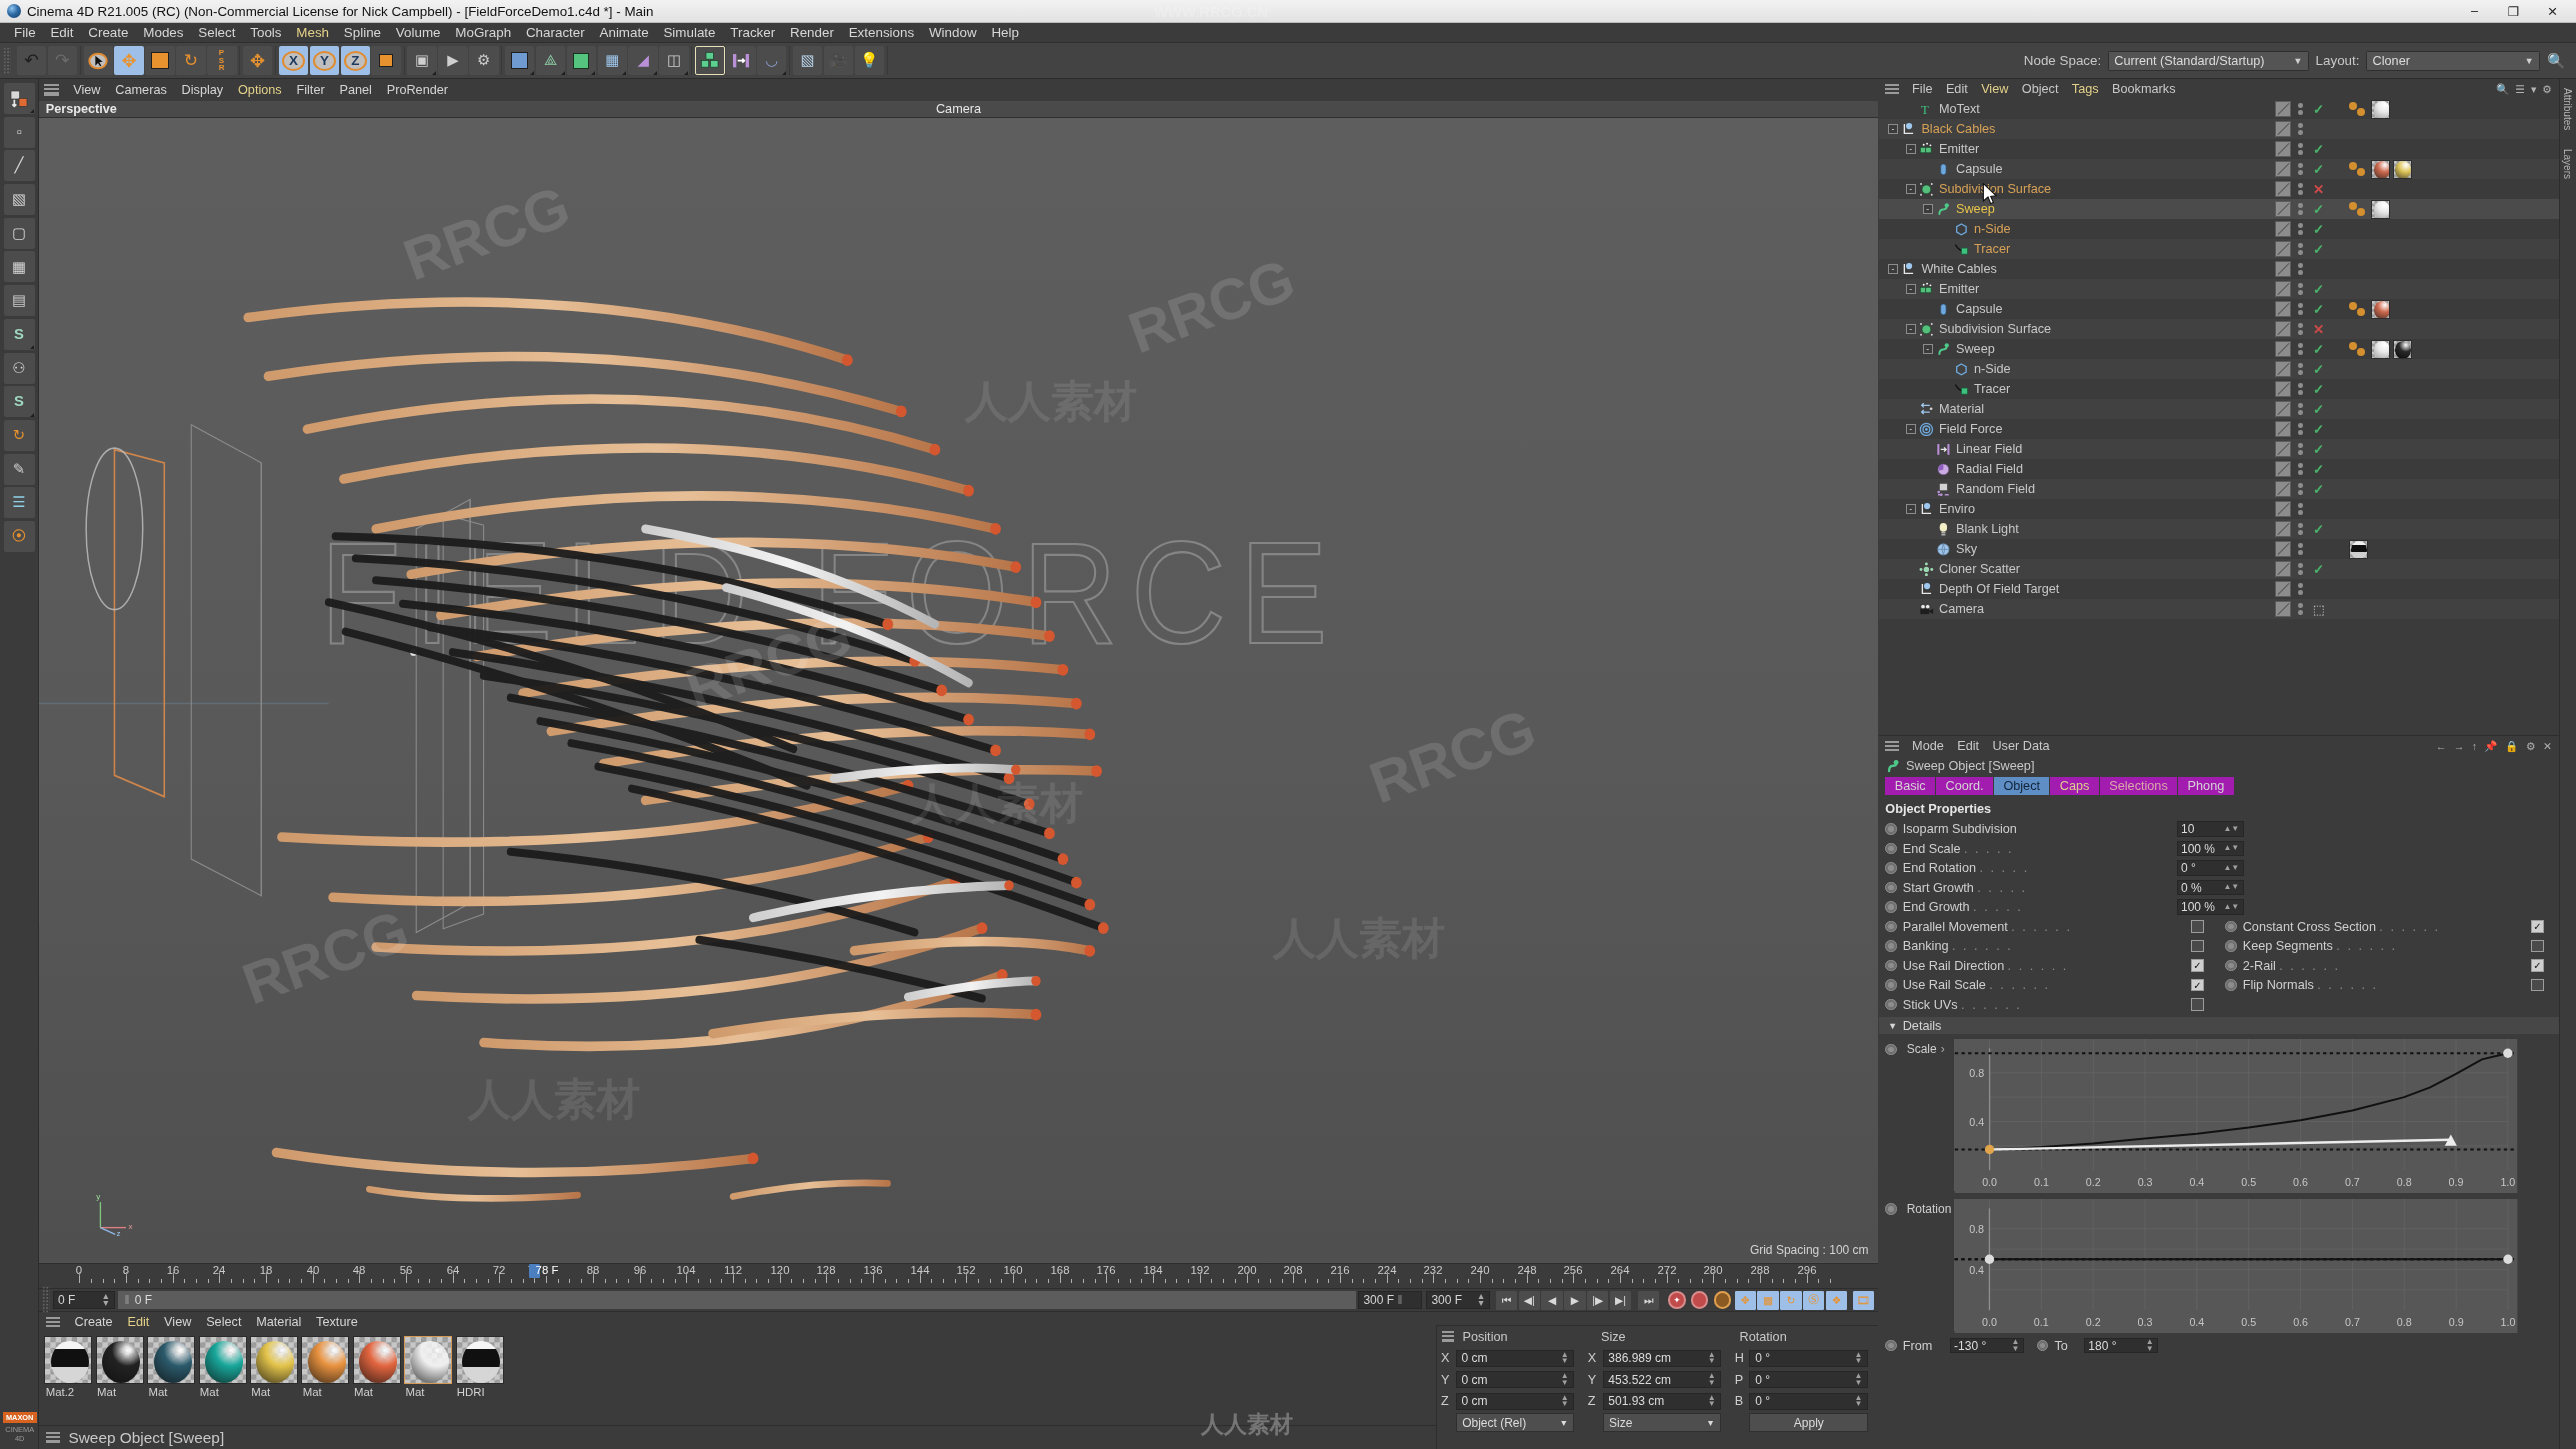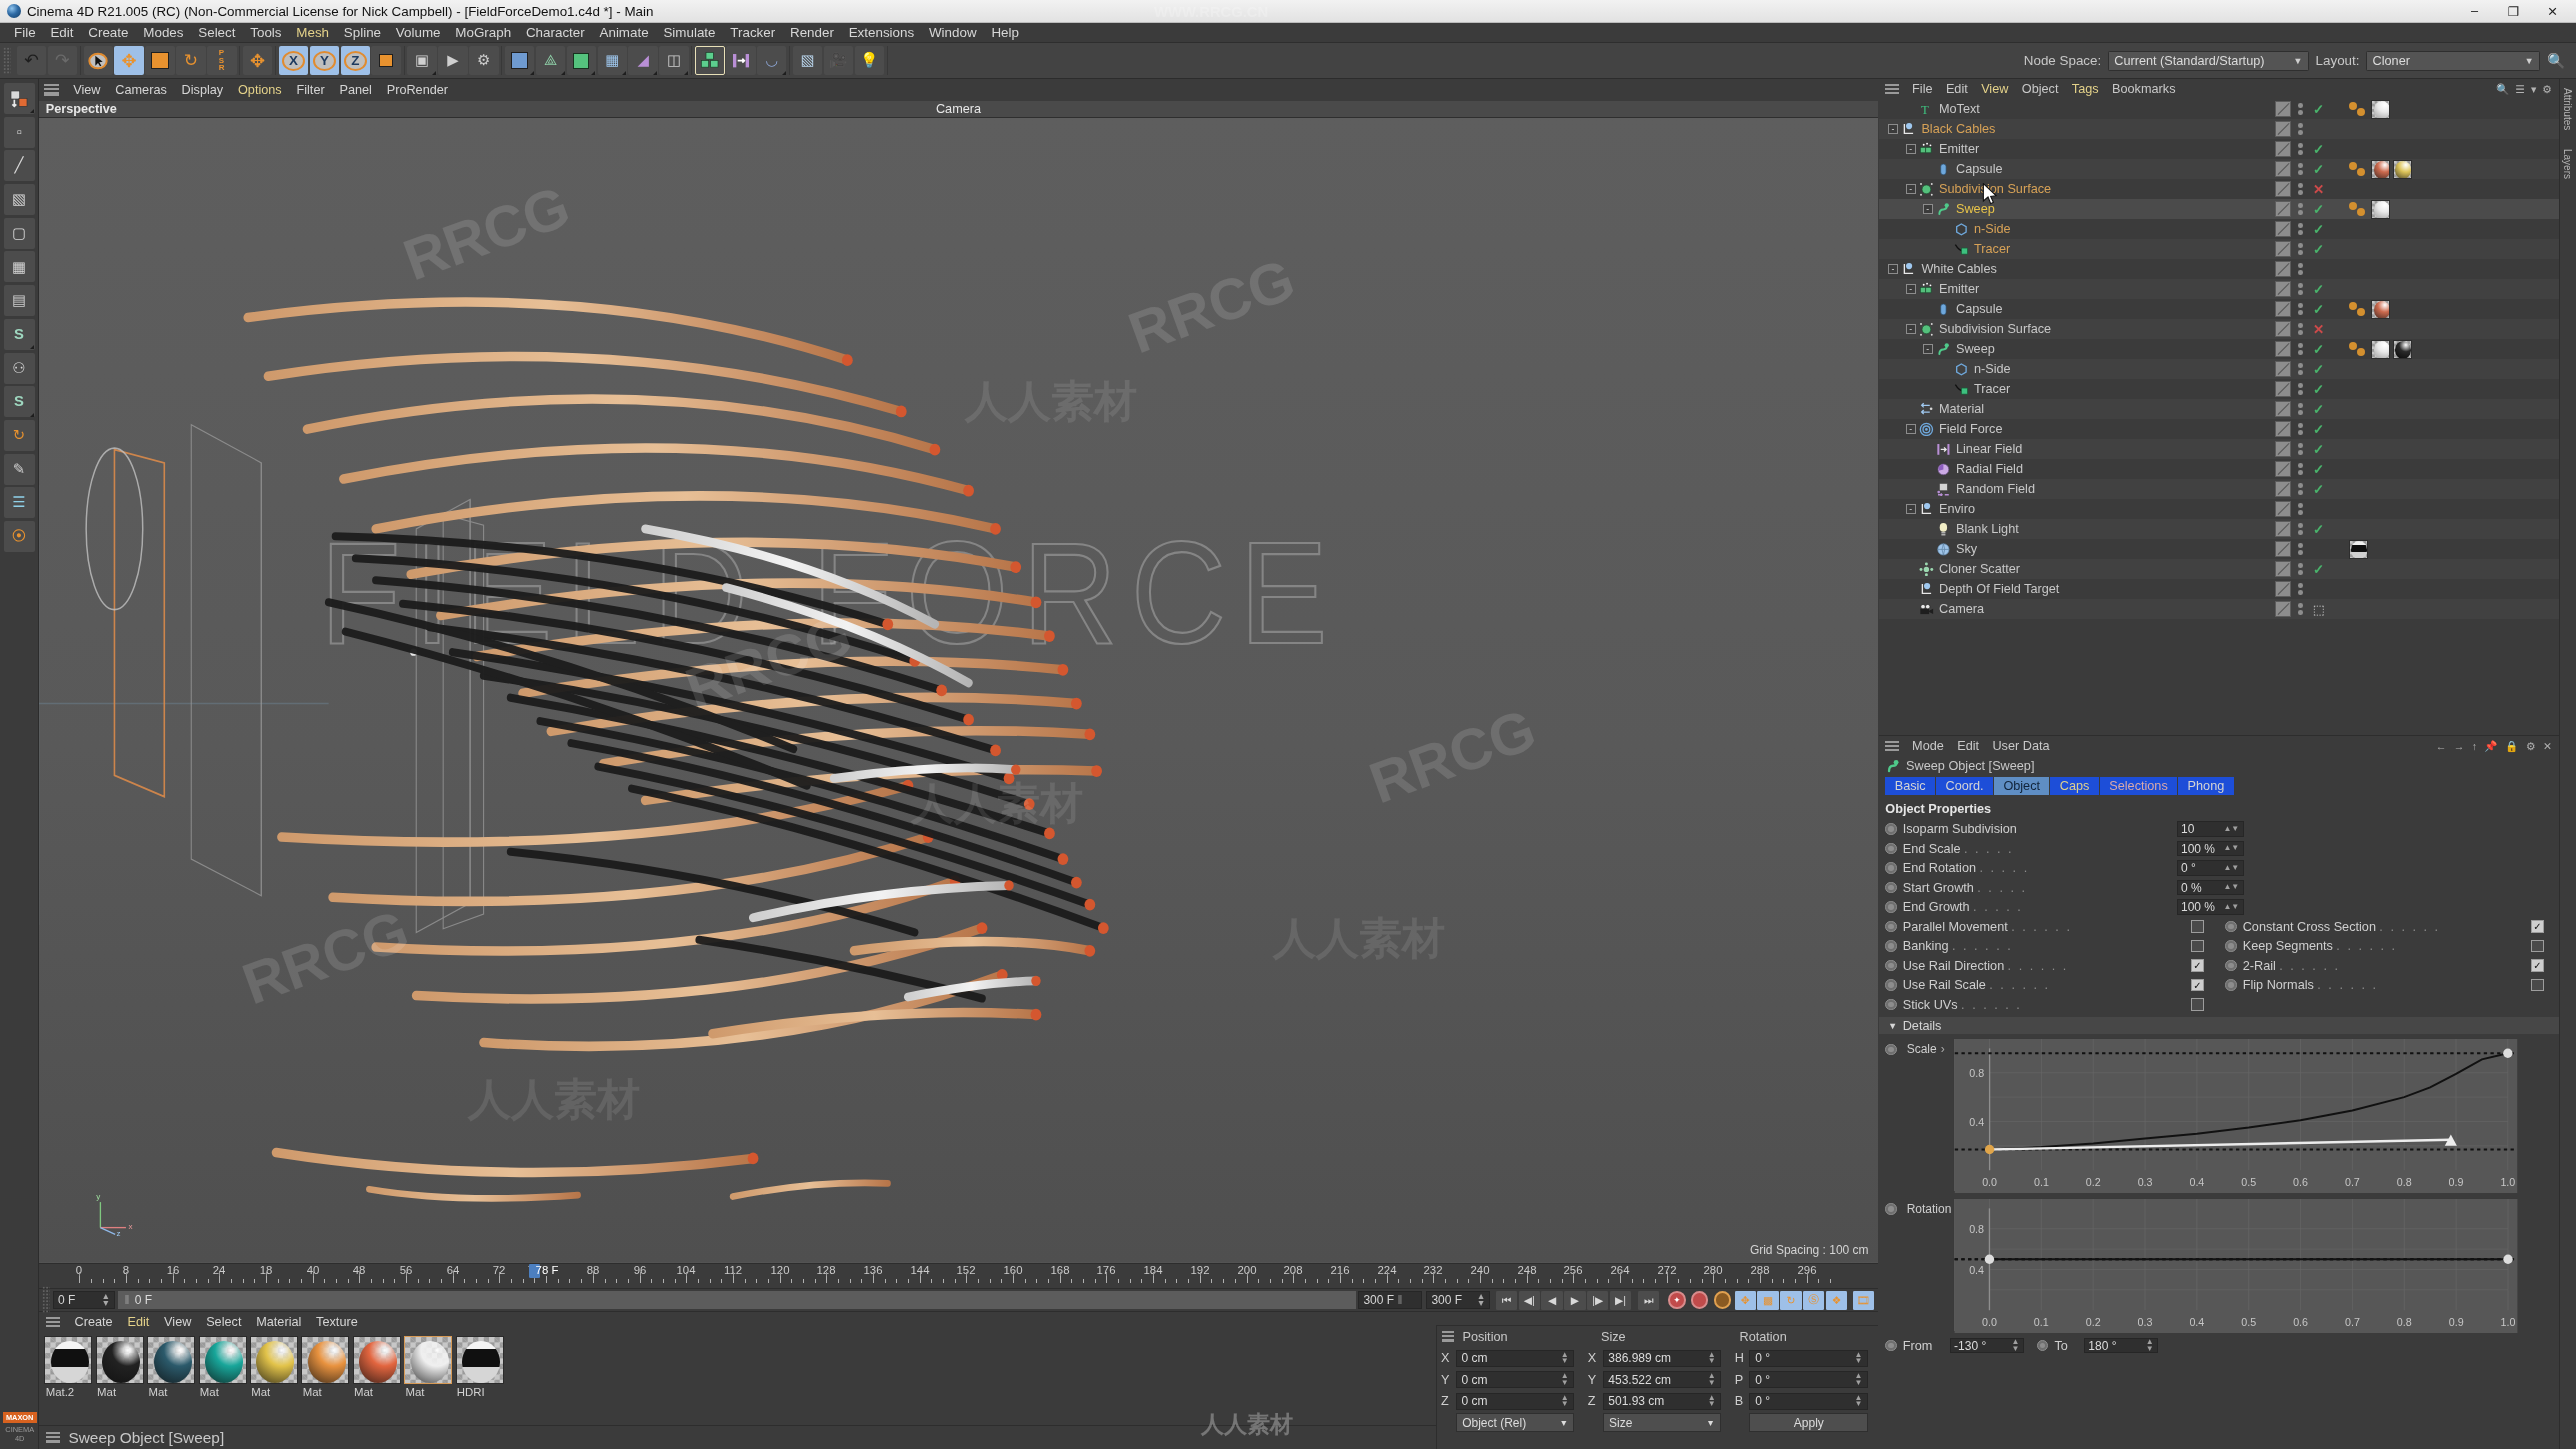--- a/index.html
+++ b/index.html
@@ -161,21 +161,21 @@
 
   
   #attrmgr{flex:1;border-top:0.7px solid #2d2d2d;display:flex;flex-direction:column;overflow:hidden;}
   #attrmenu{height:20px;display:flex;align-items:center;padding-left:2.7px;}
   #attrmenu .ham{width:13.4px;height:10.7px;margin:0 6.7px 0 4px;
      background:linear-gradient(#9a9a9a 0 2px,transparent 2px 4px,#9a9a9a 4px 6px,transparent 6px 8px,#9a9a9a 8px 10px);}
   #attrmenu .mi{padding:0 6.7px;font-size:12.7px;color:#c9c9c9;}
   #attrmenu .rgt{margin-left:auto;display:flex;gap:7.4px;padding-right:6.7px;font-size:10.7px;color:#b0b0b0;}
   #attrtitle{height:20px;display:flex;align-items:center;gap:6px;padding-left:6.7px;font-size:12.7px;}
   #attrtabs{height:20px;display:flex;align-items:center;padding-left:6.7px;gap:0;}
-  .atab{height:17.4px;padding:0 9.4px;display:flex;align-items:center;font-size:12.7px;background:#1d4ed8;color:#d4d4d4;
+  .atab{height:17.4px;padding:0 9.4px;display:flex;align-items:center;font-size:12.7px;background:#a21caf;color:#d4d4d4;
      border-right:0.7px solid #3a3a3a;}
   .atab.on{background:#5f8ec4;color:#11243a;}
   .atab.yel{color:#ddd08d;}
   .atab.red{color:#d9a9a9;}
   #attrbody{flex:1;overflow:hidden;padding:4px 0 0 0;}
   .sechead{font-size:12.7px;font-weight:bold;color:#e6e6e6;padding:2px 0 3.4px 6.7px;}
   .prow{height:19.5px;display:flex;align-items:center;padding-left:6.7px;font-size:12.7px;}
   .radio{width:11.4px;height:11.4px;border-radius:50%;border:1.3px solid #8e8e8e;background:#6f6f6f;margin-right:6px;
      position:relative;flex:none;}
   .radio:after{content:"";position:absolute;inset:2px;border-radius:50%;background:#8d8d8d;}

